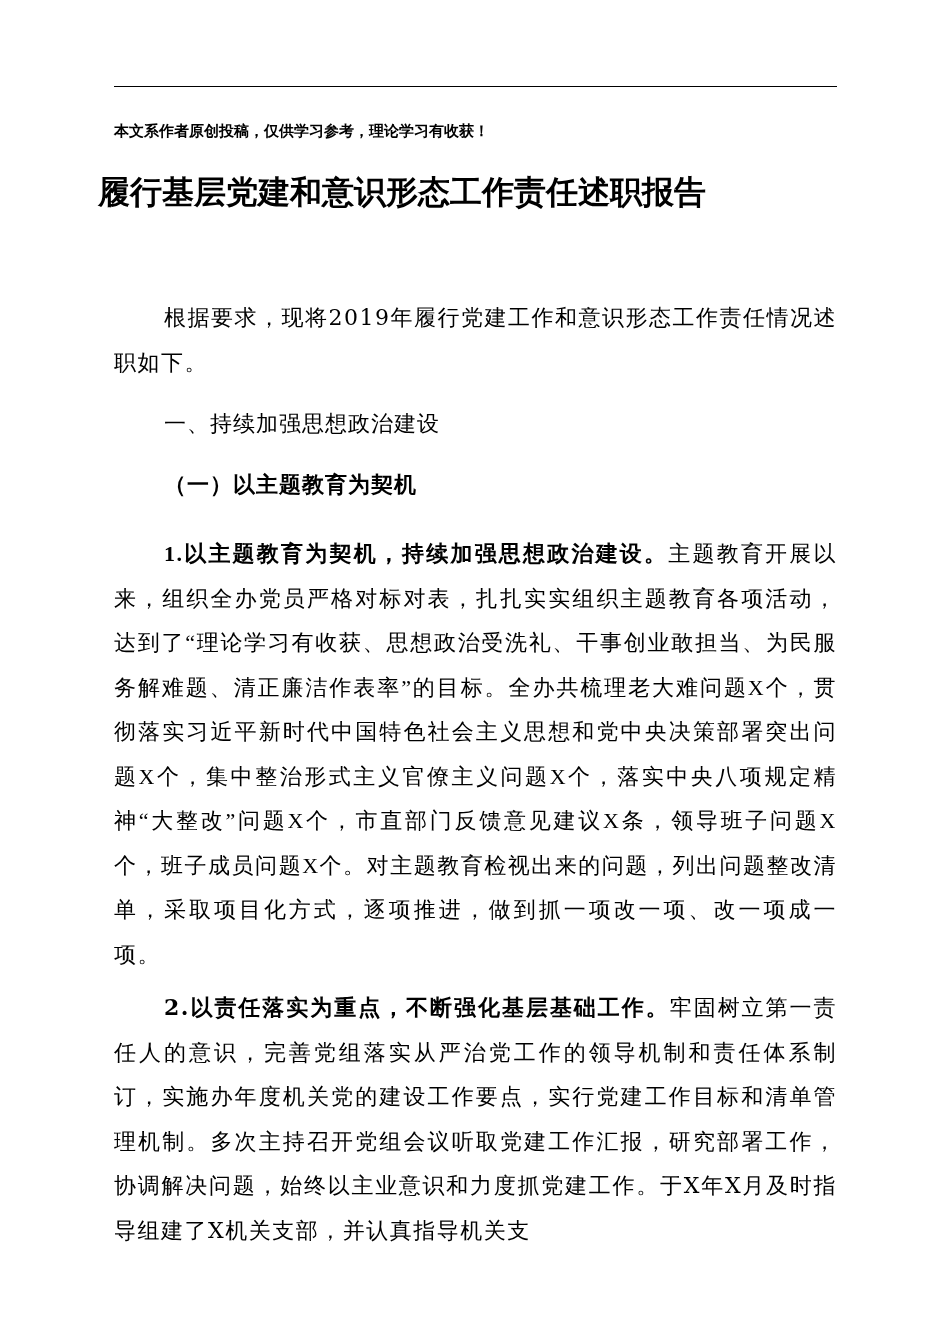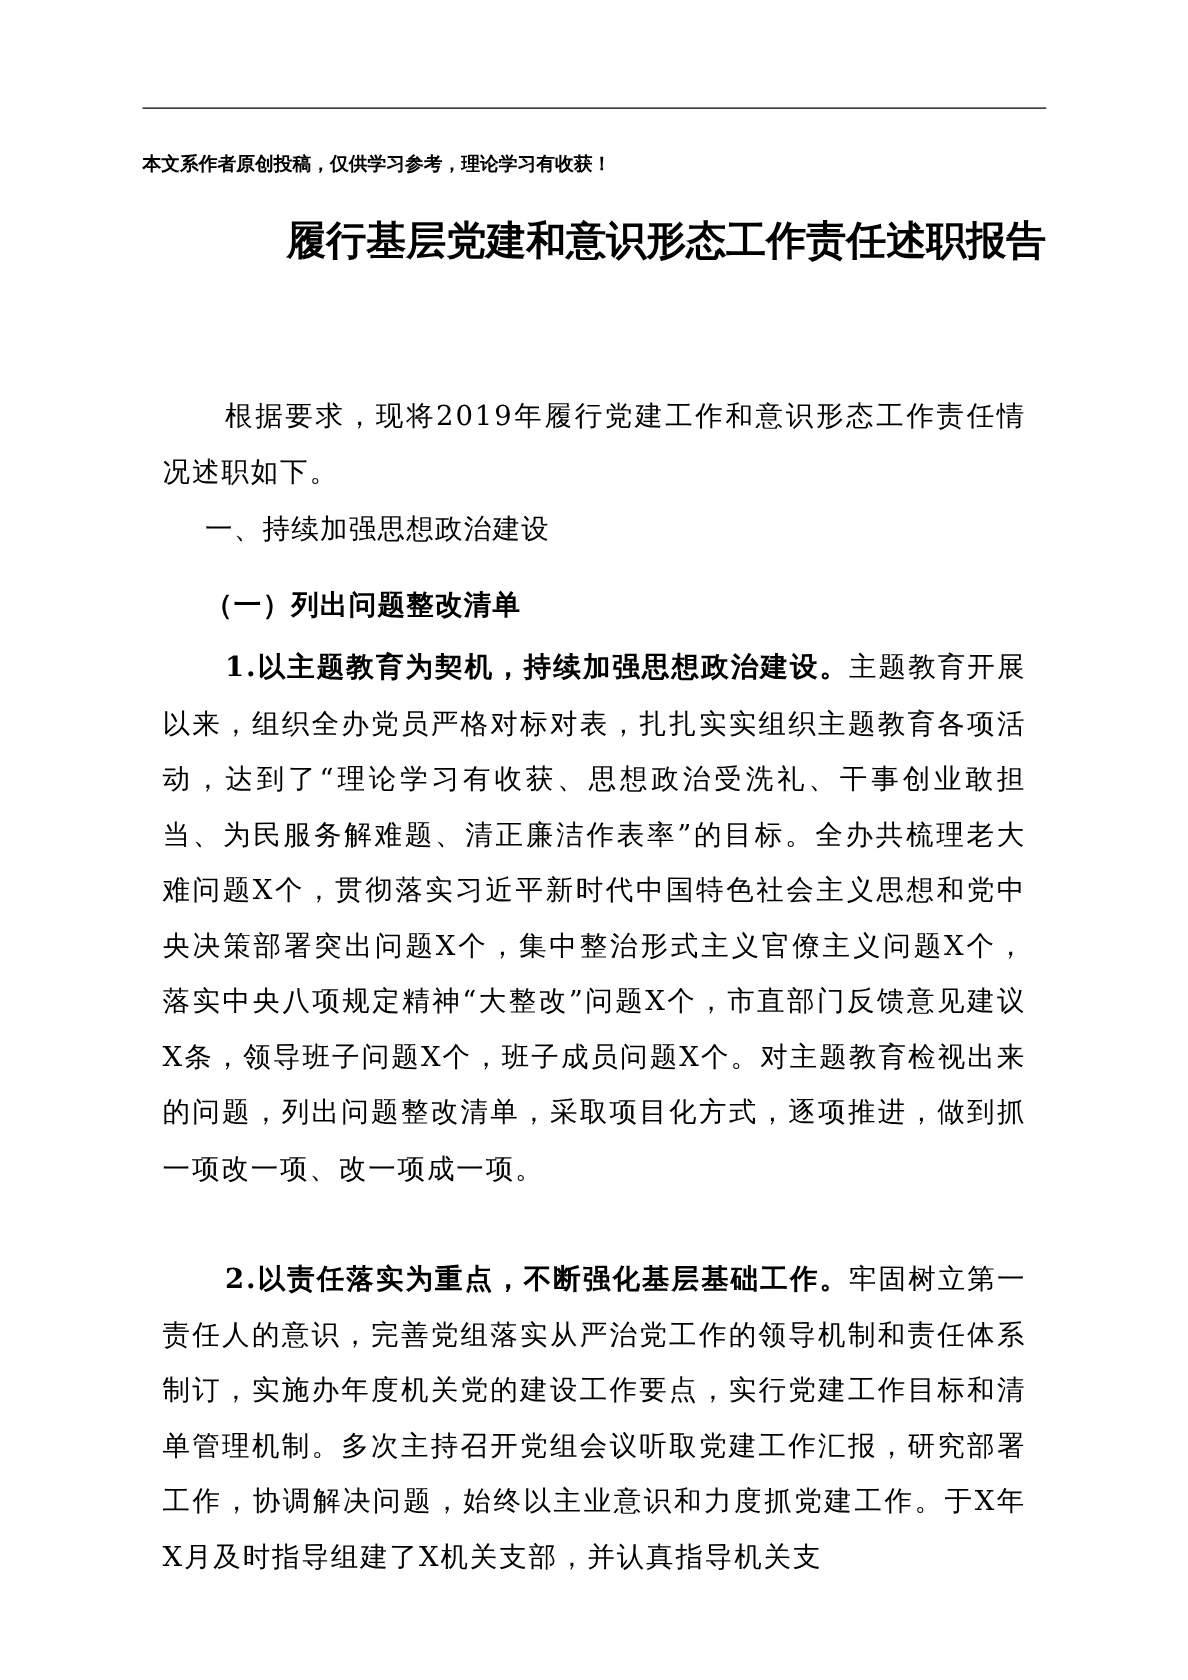--- a/index.html
+++ b/index.html
@@ -28,43 +28,43 @@
       left: 114px;
       top: 121px;
       font-size: 15px;
       font-weight: bold;
       letter-spacing: 0px;
       white-space: nowrap;
       line-height: 20px;
     }
     .doc-title {
       position: absolute;
-      left: 114px;
+      left: 98px;
       top: 168px;
       width: 723px;
-      text-align: right;
+      text-align: left;
       font-size: 32px;
       font-weight: bold;
       line-height: 48px;
       letter-spacing: 0px;
       white-space: nowrap;
     }
     .body-text {
       position: absolute;
       left: 114px;
       width: 723px;
       font-size: 22px;
       line-height: 44.5px;
       text-align: justify;
       text-align-last: left;
       letter-spacing: 1.5px;
     }
     .para {
       text-indent: 50px;
-      margin: 16px;
+      margin: 0;
     }
     .heading-1 {
       position: absolute;
       left: 164px;
       font-size: 22px;
       line-height: 44px;
       font-family: "DejaVu Sans", "Liberation Sans", sans-serif;
       letter-spacing: 1px;
       white-space: nowrap;
     }
@@ -89,21 +89,21 @@
 <div class="disclaimer">本文系作者原创投稿，仅供学习参考，理论学习有收获！</div>
 
 <div class="doc-title">履行基层党建和意识形态工作责任述职报告</div>
 
 <div class="body-text" style="top:296px;">
   <p class="para">根据要求，现将2019年履行党建工作和意识形态工作责任情况述职如下。</p>
 </div>
 
 <div class="heading-1" style="top:402px;">一、持续加强思想政治建设</div>
 
-<div class="heading-2" style="top:462px;">（一）列出问题整改清单</div>
+<div class="heading-2" style="top:462px;">（一）以主题教育为契机</div>
 
-<div class="body-text" style="top:496px;">
+<div class="body-text" style="top:532px;font-family:Liberation Serif, serif;">
   <p class="para"><span class="lead">1.以主题教育为契机，持续加强思想政治建设。</span><span>主题教育开展以来，组织全办党员严格对标对表，扎扎实实组织主题教育各项活动，达到了“理论学习有收获、思想政治受洗礼、干事创业敢担当、为民服务解难题、清正廉洁作表率”的目标。全办共梳理老大难问题X个，贯彻落实习近平新时代中国特色社会主义思想和党中央决策部署突出问题X个，集中整治形式主义官僚主义问题X个，落实中央八项规定精神“大整改”问题X个，市直部门反馈意见建议X条，领导班子问题X个，班子成员问题X个。对主题教育检视出来的问题，列出问题整改清单，采取项目化方式，逐项推进，做到抓一项改一项、改一项成一项。</span></p>
 </div>
 
 <div class="body-text" style="top:985px;">
   <p class="para"><span class="lead">2.以责任落实为重点，不断强化基层基础工作。</span><span>牢固树立第一责任人的意识，完善党组落实从严治党工作的领导机制和责任体系制订，实施办年度机关党的建设工作要点，实行党建工作目标和清单管理机制。多次主持召开党组会议听取党建工作汇报，研究部署工作，协调解决问题，始终以主业意识和力度抓党建工作。于X年X月及时指导组建了X机关支部，并认真指导机关支</span></p>
 </div>
 
 </body></html>

